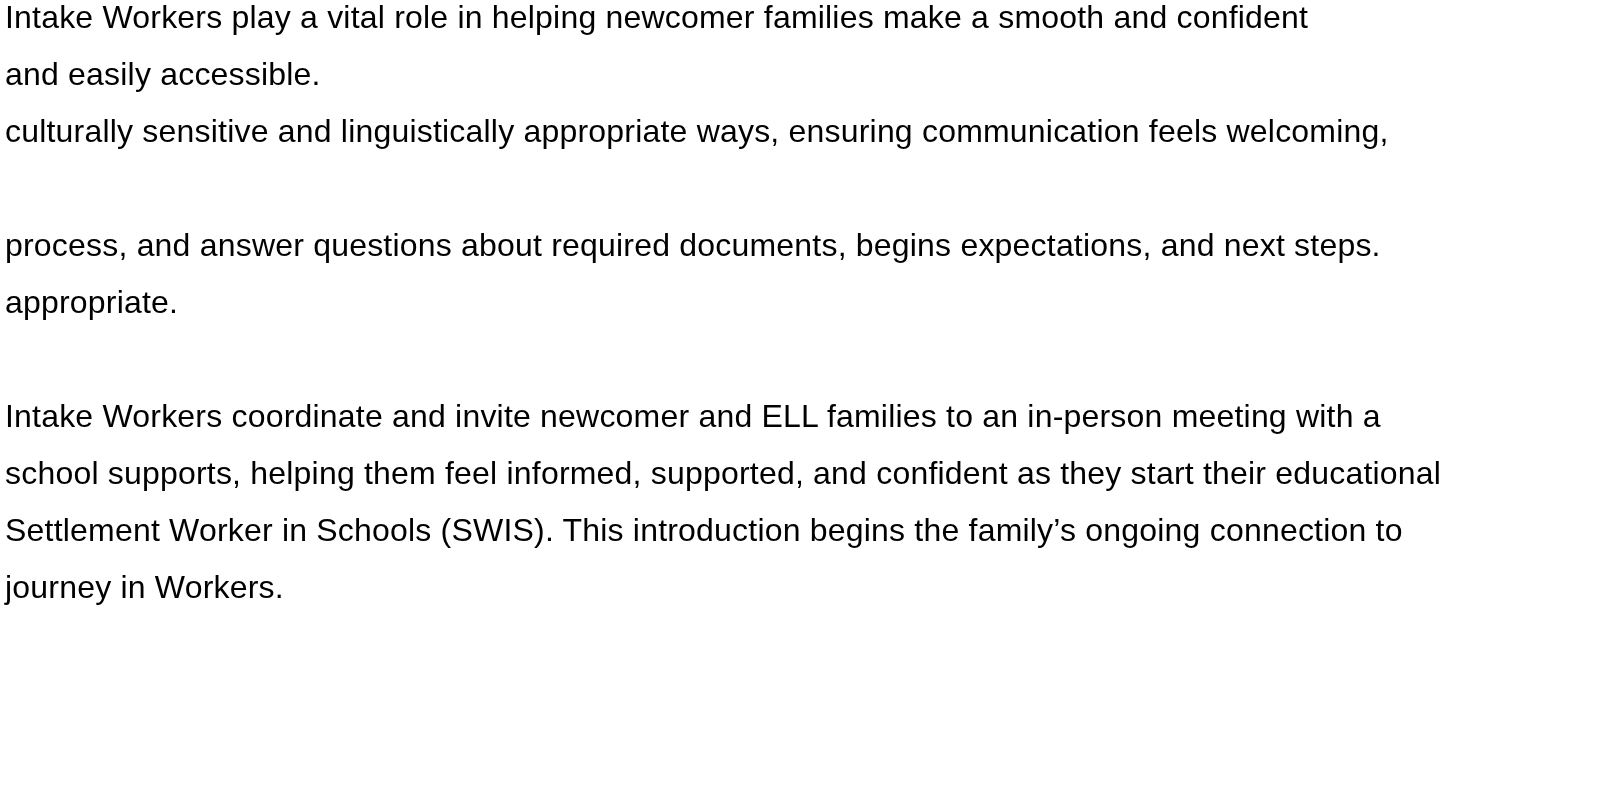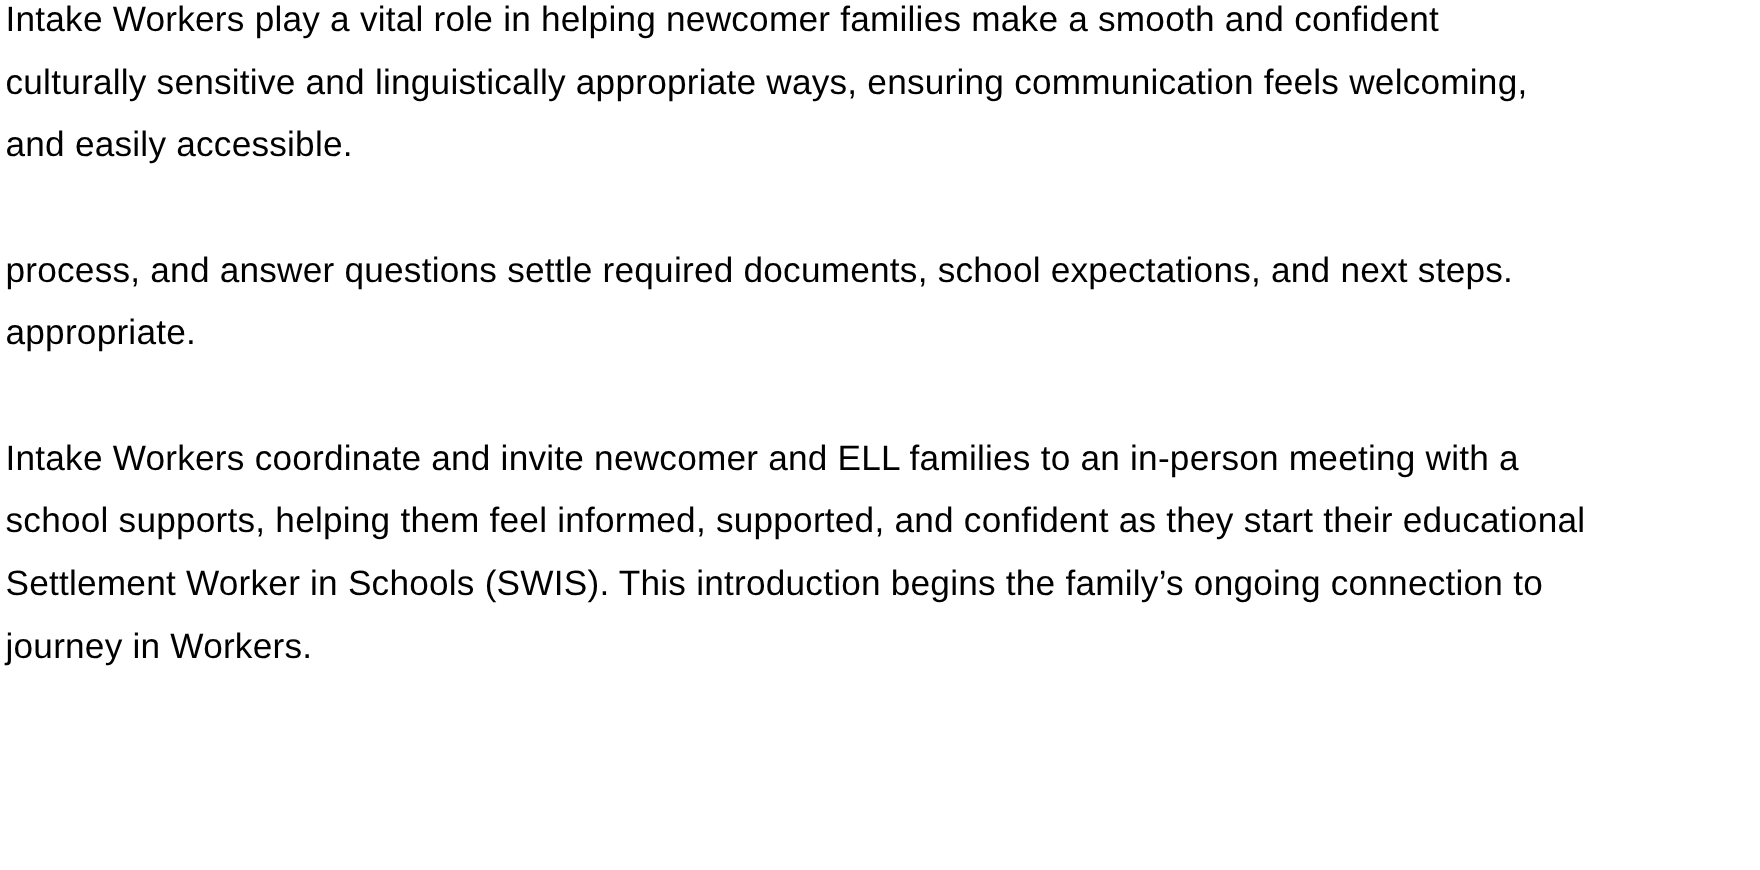--- a/index.html
+++ b/index.html
@@ -32,26 +32,26 @@
     letter-spacing: 0.2px;
   }
 </style>
 </head>
 <body>
 
 <main class="page">
 
   <div class="paragraph">
     <div class="line">Intake Workers play a vital role in helping newcomer families make a smooth and confident</div>
+    <div class="line">and easily accessible.</div>
     <div class="line">culturally sensitive and linguistically appropriate ways, ensuring communication feels welcoming,</div>
-    <div class="line">and easily accessible.</div>
   </div>
 
   <div class="paragraph">
-    <div class="line">process, and answer questions settle required documents, school expectations, and next steps.</div>
+    <div class="line">process, and answer questions about required documents, begins expectations, and next steps.</div>
     <div class="line">appropriate.</div>
   </div>
 
   <div class="paragraph">
     <div class="line">Intake Workers coordinate and invite newcomer and ELL families to an in-person meeting with a</div>
     <div class="line">school supports, helping them feel informed, supported, and confident as they start their educational</div>
     <div class="line">Settlement Worker in Schools (SWIS). This introduction begins the family’s ongoing connection to</div>
     <div class="line">journey in Workers.</div>
   </div>
 

